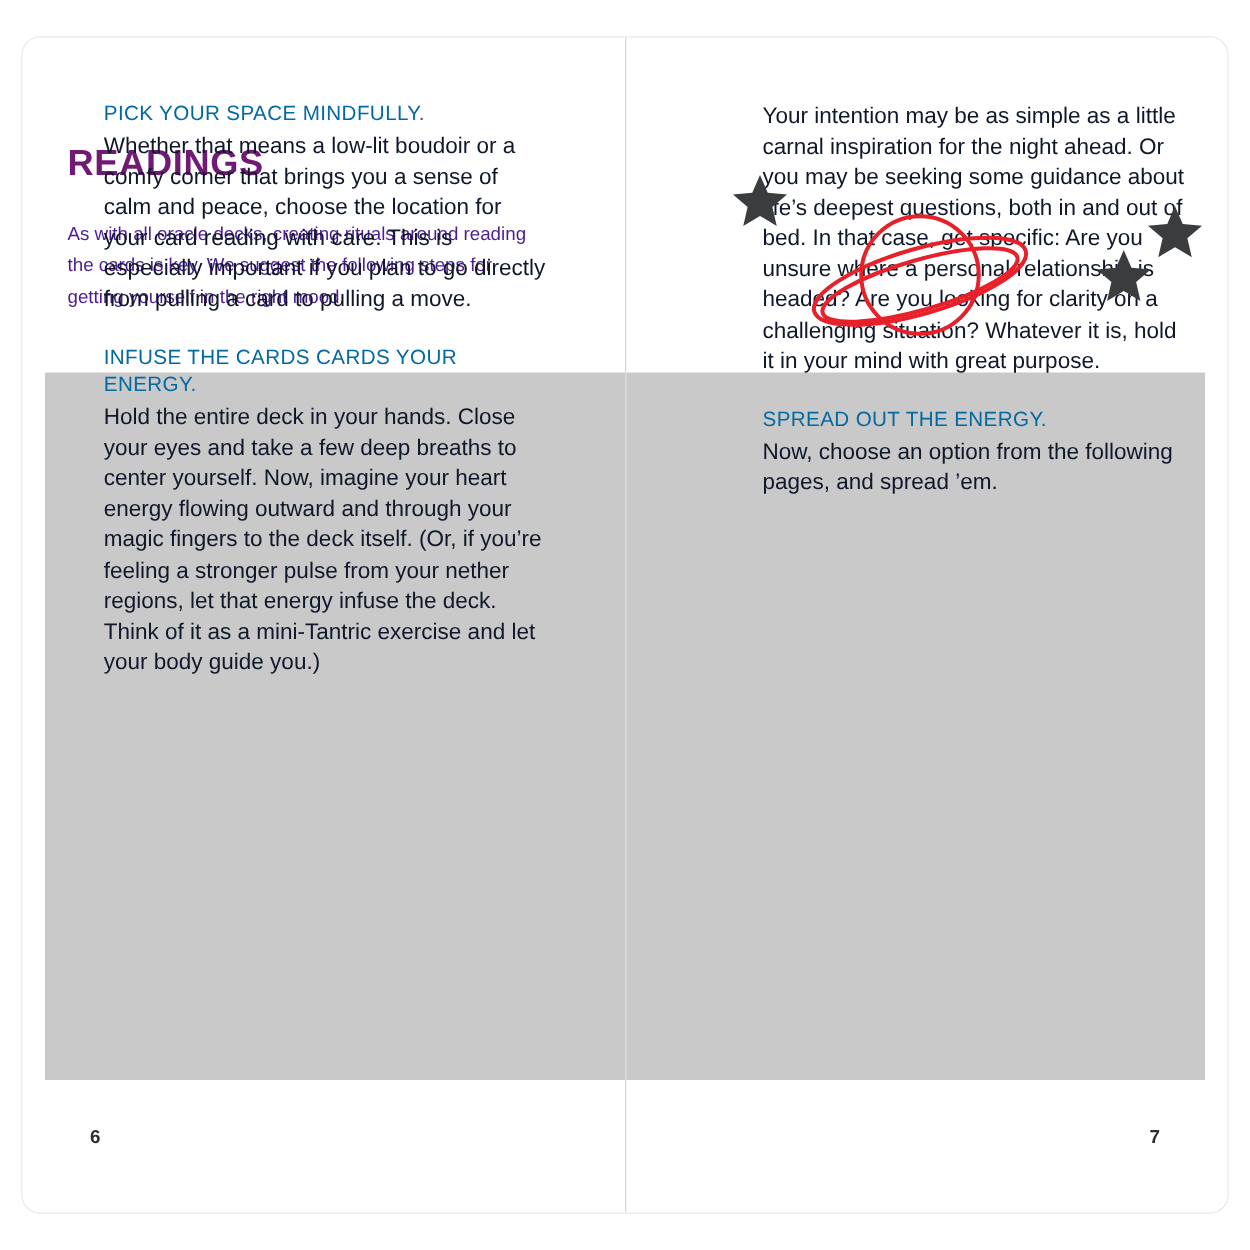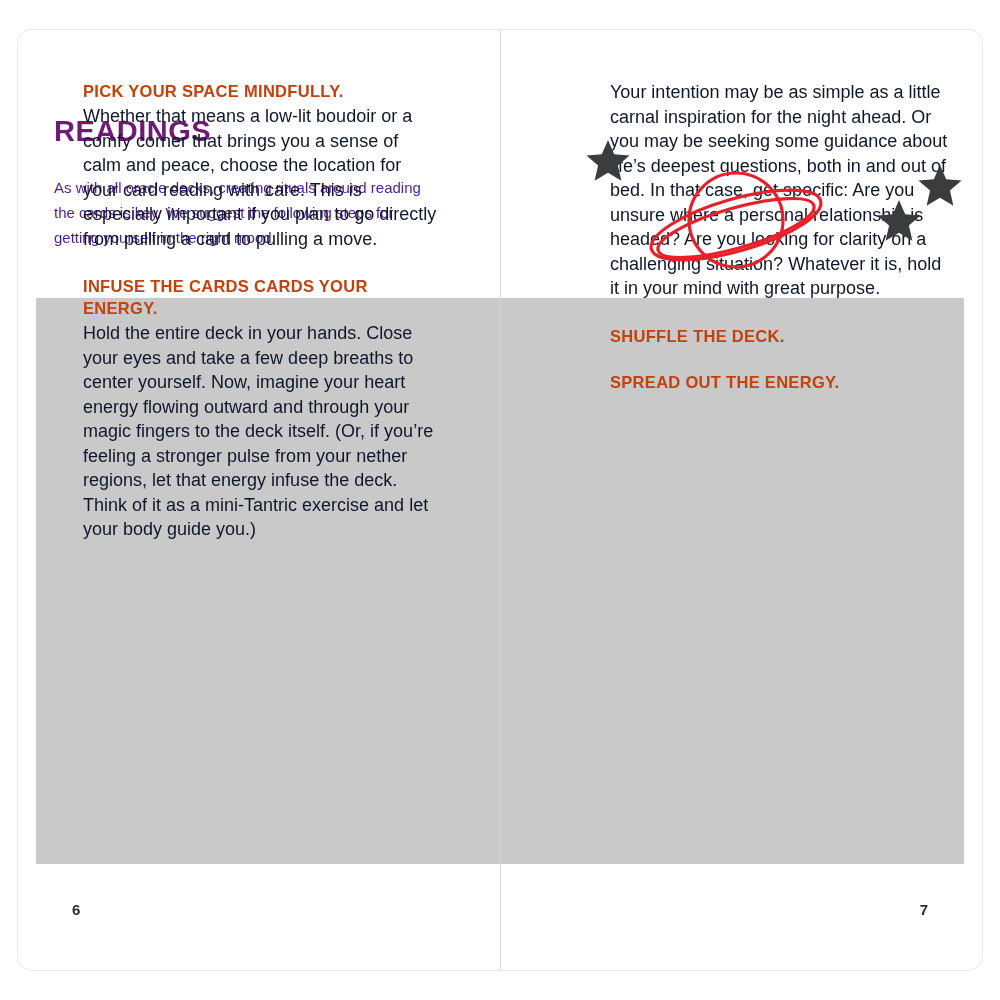--- a/index.html
+++ b/index.html
@@ -82,24 +82,24 @@
   }
   .col-left  { left: 65px;  width: 355px; }
   .col-right { left: 110px; width: 340px; }
 
   .sec { margin-bottom: 24px; }
   .sec:last-child { margin-bottom: 0; }
 
   .sec h3 {
     margin: 0 0 2px 0;
     font-size: 16.5px;
-    font-weight: bold;
+    font-weight: normal;
     letter-spacing: 0.3px;
     line-height: 22px;
-    color: #c2410c;
+    color: #0369a1;
   }
   .sec p {
     margin: 0;
     font-size: 18px;
     line-height: 24.5px;
     color: #0f172a;
   }
 
   
   .pagenum {
@@ -155,25 +155,25 @@
 
   <div class="page page-right">
 
     <div class="col col-right">
 
       <div class="sec">
         <p>Your intention may be as simple as a little carnal inspiration for the night ahead. Or you may be seeking some guidance about life’s deepest questions, both in and out of bed. In that case, get specific: Are you unsure where a personal relationship is headed? Are you looking for clarity on a challenging situation? Whatever it is, hold it in your mind with great purpose.</p>
       </div>
 
       <div class="sec">
-        <h3>SHUFFLE THE DECK.</h3>
       </div>
 
       <div class="sec">
         <h3>SPREAD OUT THE ENERGY.</h3>
+        <p>Now, choose an option from the following pages, and spread ’em.</p>
       </div>
 
     </div>
 
     <div class="pagenum pagenum-right">7</div>
   </div>
 
   <div class="illus">
     <svg width="482" height="230" viewBox="0 0 482 230" xmlns="http://www.w3.org/2000/svg">
 

